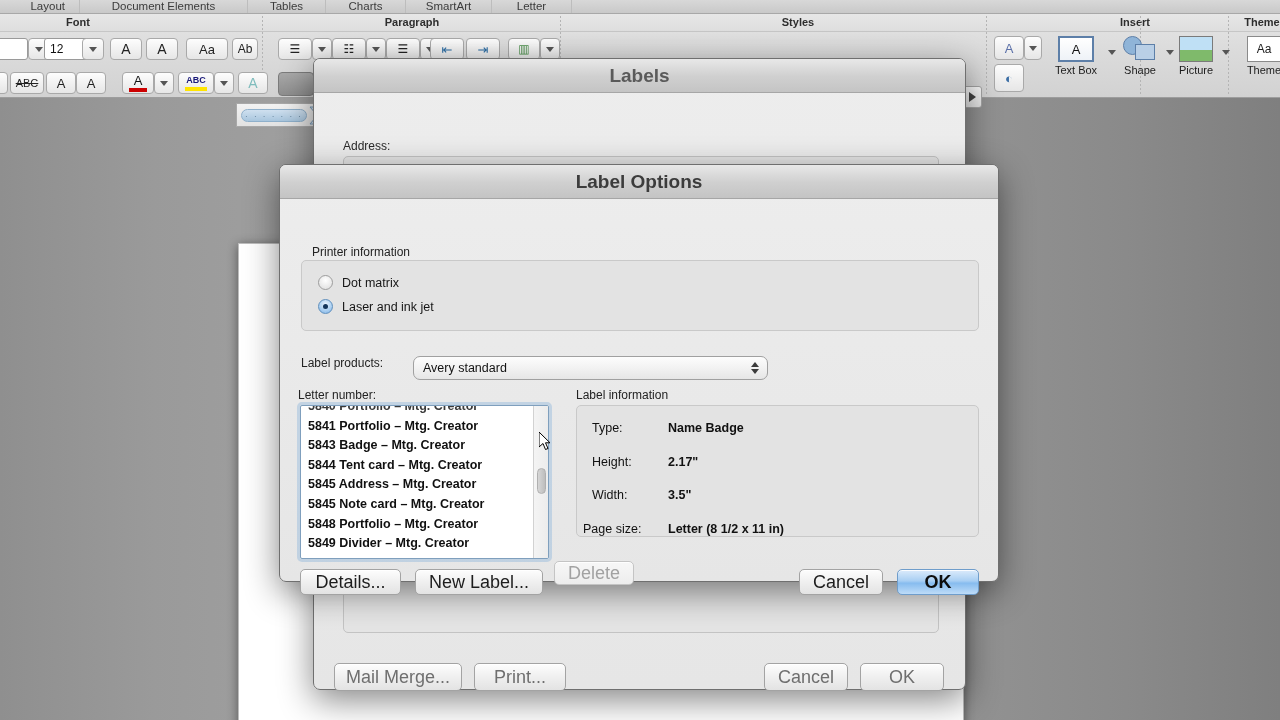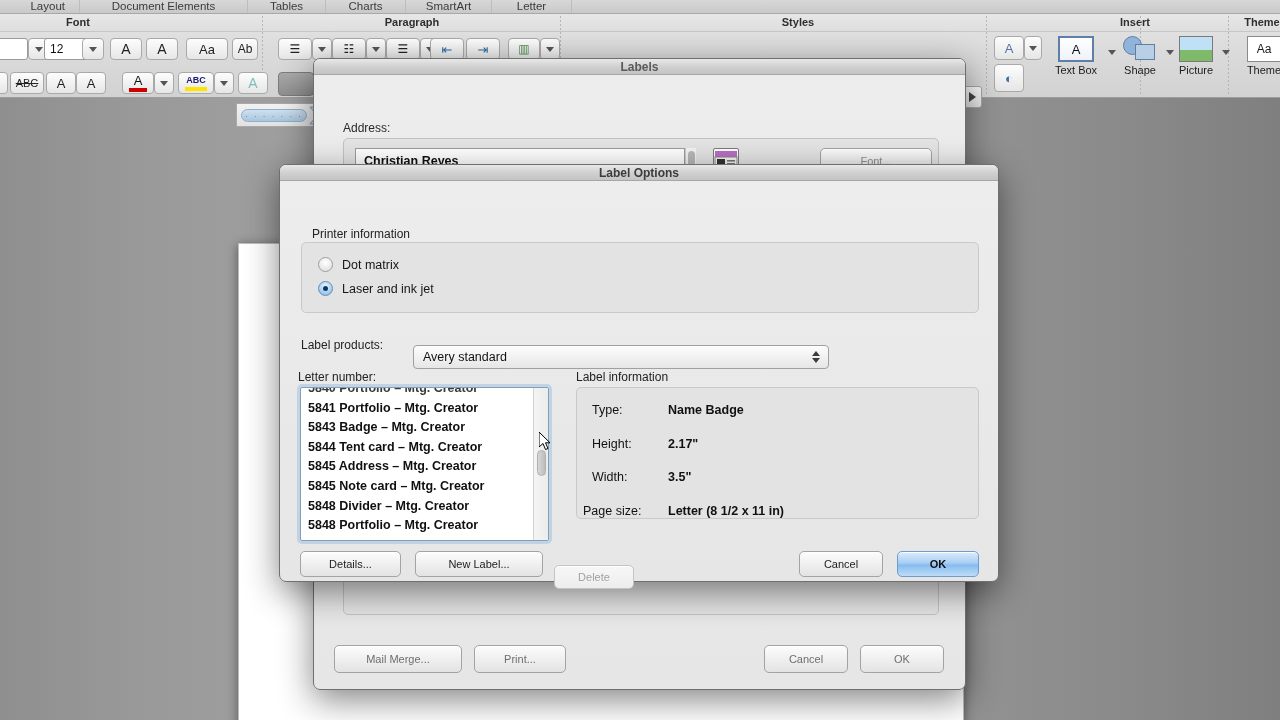--- a/index.html
+++ b/index.html
@@ -101,25 +101,25 @@
 
   
   .dialog {
     position:absolute;
     background: linear-gradient(180deg,#ededed 0%,#e6e6e6 100%);
     border:1px solid #6f6f6f;
     border-radius:7px;
     box-shadow: 0 10px 34px rgba(0,0,0,.48);
   }
   .dlg-title {
-    height:16px; border-radius:6px 6px 0 0;
+    height:34px; border-radius:6px 6px 0 0;
     background: linear-gradient(180deg,#e8e8e8 0%,#d0d0d0 52%,#c4c4c4 100%);
     border-bottom:1px solid #a6a6a6;
     display:flex;align-items:center;justify-content:center;
-    font-size:12px; color:#5a5a5a; font-weight:bold;
+    font-size:19px; color:#5a5a5a; font-weight:bold;
   }
   .dlg-title.active { color:#3c3c3c; }
 
   
   #labels-dialog { left:313px; top:58px; width:653px; height:632px; }
   .lbl-body { position:relative; width:100%; height:606px; }
   .field-label { position:absolute; font-size:12px; color:#2a2a2a; }
   .groupbox {
     position:absolute; border:1px solid #c3c3c3; border-radius:5px;
     background:#e4e4e4;
@@ -136,21 +136,21 @@
   .addr-thumb { width:7px; height:20px; background:#b8b8b8; border-radius:4px; }
   .addrbook-icon {
     position:absolute; width:26px; height:26px; border:1px solid #7b7b7b;
     background:#fff; border-radius:2px; overflow:hidden;
   }
   .btn {
     position:absolute;
     background: linear-gradient(180deg,#fdfdfd 0%,#f0f0f0 48%,#e3e3e3 100%);
     border:1px solid #a3a3a3; border-radius:5px;
     display:flex;align-items:center;justify-content:center;
-    font-size:11px; color:#1d1d1d;
+    font-size:18px; color:#1d1d1d;
     box-shadow: 0 1px 0 rgba(255,255,255,.85) inset;
   }
   .btn.dim { color:#a2a2a2; }
   .btn.primary {
     background: linear-gradient(180deg,#dcebfb 0%,#a9cff3 45%,#87bcef 55%,#bedcf8 100%);
     border:1px solid #6f9dcb; color:#0d0d0d; font-weight:bold;
   }
   .hint-text {
     position:absolute; font-size:11.5px; color:#8e8e8e; line-height:17px;
   }
@@ -414,41 +414,40 @@
         <span class="radio-text">Dot matrix</span>
       </div>
       <div class="radio-row" style="left:38px;top:100px;">
         <span class="radio on">
             <span class="dot"></span>
           </span>
         <span class="radio-text">Laser and ink jet</span>
       </div>
 
       <div class="section-label" style="left:21px;top:157px;">Label products:</div>
-      <div class="select" style="left:133px;top:164px;width:416px;height:24px;">
+      <div class="select" style="left:133px;top:157px;width:355px;height:24px;border-radius:7px;">
         <span>Avery standard</span>
         <span class="arrows">
           <span class="ar-up"></span>
           <span class="ar-dn"></span>
         </span>
       </div>
 
       <div class="section-label" style="left:18px;top:189px;">Letter number:</div>
       <div class="section-label" style="left:296px;top:189px;">Label information</div>
 
       <div class="listbox" style="left:20px;top:206px;width:249px;height:154px;">
         <div class="list-scrollarea">
           <div style="margin-top:-9px;">
             <div class="list-item clipped-top">5840 Portfolio – Mtg. Creator</div>
             <div class="list-item">5841 Portfolio – Mtg. Creator</div>
             <div class="list-item">5843 Badge – Mtg. Creator</div>
             <div class="list-item">5844 Tent card – Mtg. Creator</div>
             <div class="list-item">5845 Address – Mtg. Creator</div>
             <div class="list-item">5845 Note card – Mtg. Creator</div>
-            <div class="list-item">5848 Divider – Mtg. Creator</div>
             <div class="list-item">5848 Portfolio – Mtg. Creator</div>
             <div class="list-item">5849 Divider – Mtg. Creator</div>
           </div>
         </div>
         <div class="list-scrollbar">
           <div class="list-thumb"></div>
         </div>
       </div>
 
       <div class="panel" style="left:296px;top:206px;width:403px;height:132px;"></div>
@@ -456,21 +455,21 @@
       <div class="info-row" style="left:388px;top:222px;font-weight:bold;">Name Badge</div>
       <div class="info-row" style="left:312px;top:256px;">Height:</div>
       <div class="info-row" style="left:388px;top:256px;font-weight:bold;">2.17"</div>
       <div class="info-row" style="left:312px;top:289px;">Width:</div>
       <div class="info-row" style="left:388px;top:289px;font-weight:bold;">3.5"</div>
       <div class="info-row" style="left:303px;top:323px;">Page size:</div>
       <div class="info-row" style="left:388px;top:323px;font-weight:bold;">Letter (8 1/2 x 11 in)</div>
 
       <div class="btn" style="left:20px;top:370px;width:101px;height:26px;">Details...</div>
       <div class="btn" style="left:135px;top:370px;width:128px;height:26px;">New Label...</div>
-      <div class="btn dim" style="left:274px;top:384px;width:80px;height:24px;background:linear-gradient(180deg,#f7f7f7,#ededed);border-color:#c4c4c4;">Delete</div>
+      <div class="btn dim" style="left:274px;top:362px;width:80px;height:24px;background:linear-gradient(180deg,#f7f7f7,#ededed);border-color:#c4c4c4;">Delete</div>
       <div class="btn" style="left:519px;top:370px;width:84px;height:26px;">Cancel</div>
       <div class="btn primary" style="left:617px;top:370px;width:82px;height:26px;">OK</div>
     </div>
   </div>
 
   <div class="cursor" style="left:539px;top:432px;">
     <svg width="13" height="20" viewBox="0 0 13 20">
       <polygon points="0,0 0,15 4,11.5 6.5,17.5 9,16.5 6.5,10.8 11,10.8" fill="#ffffff" stroke="#000000" stroke-width="1"></polygon>
     </svg>
   </div>

